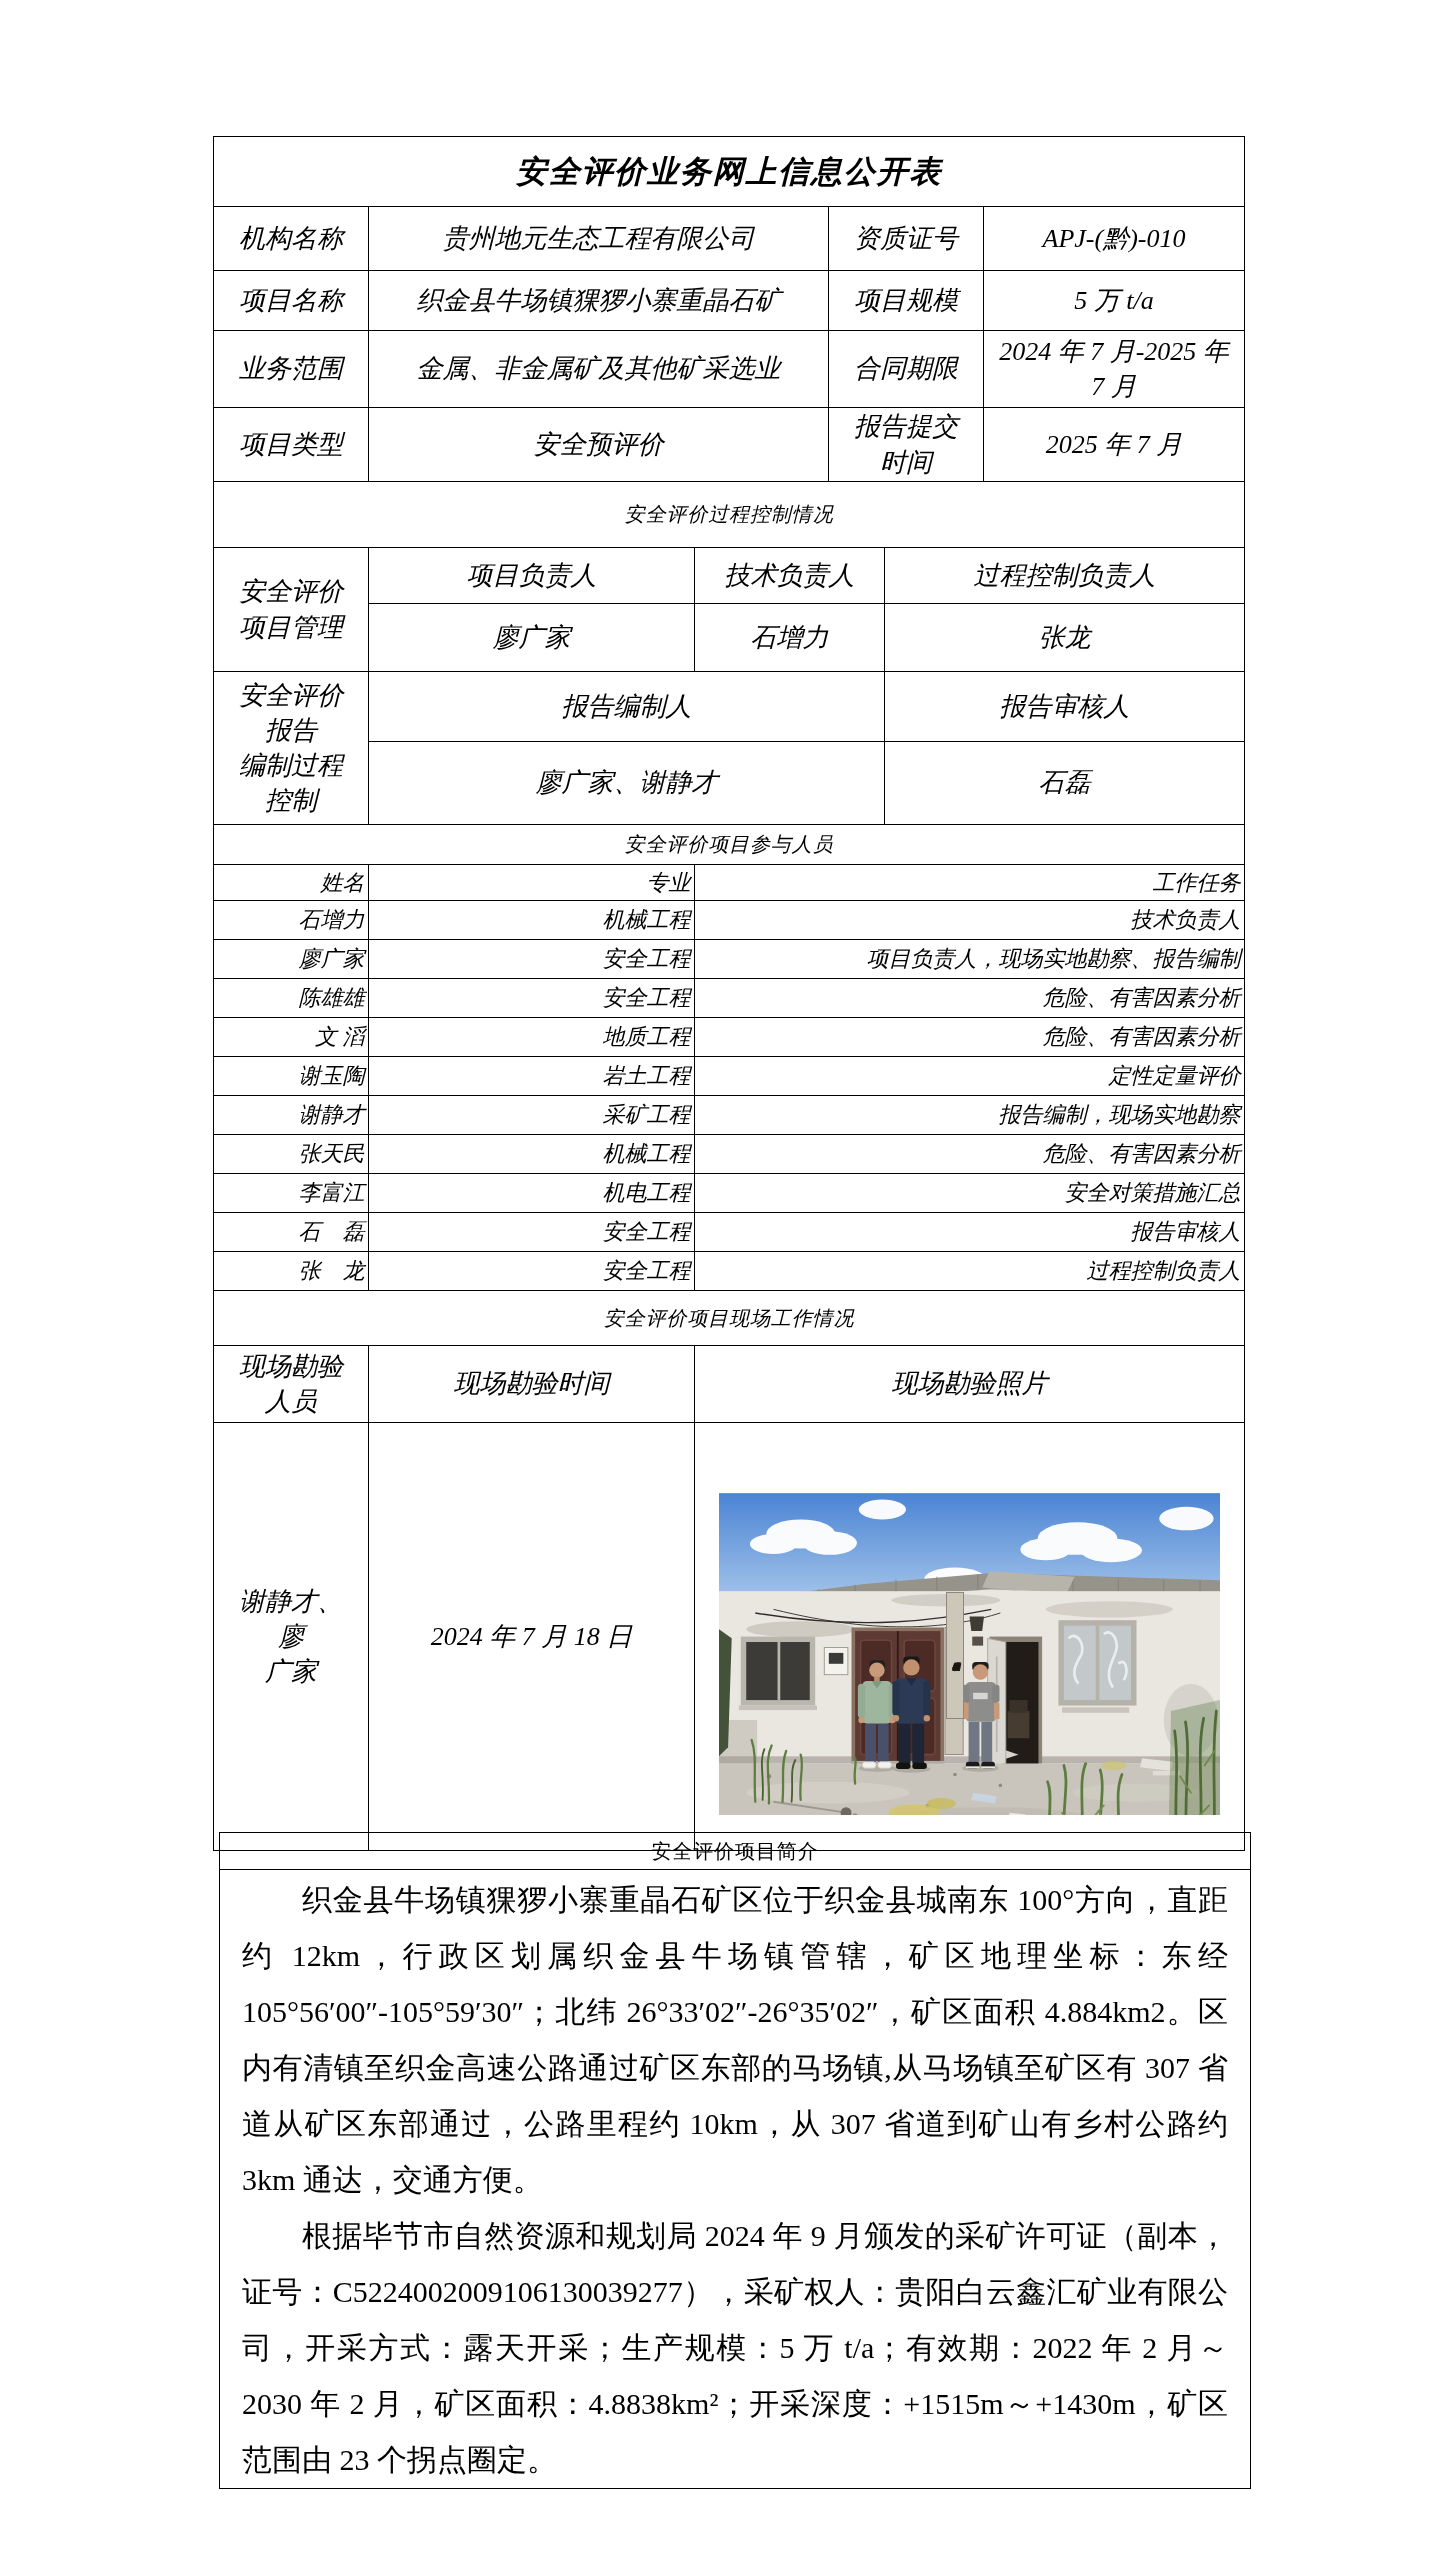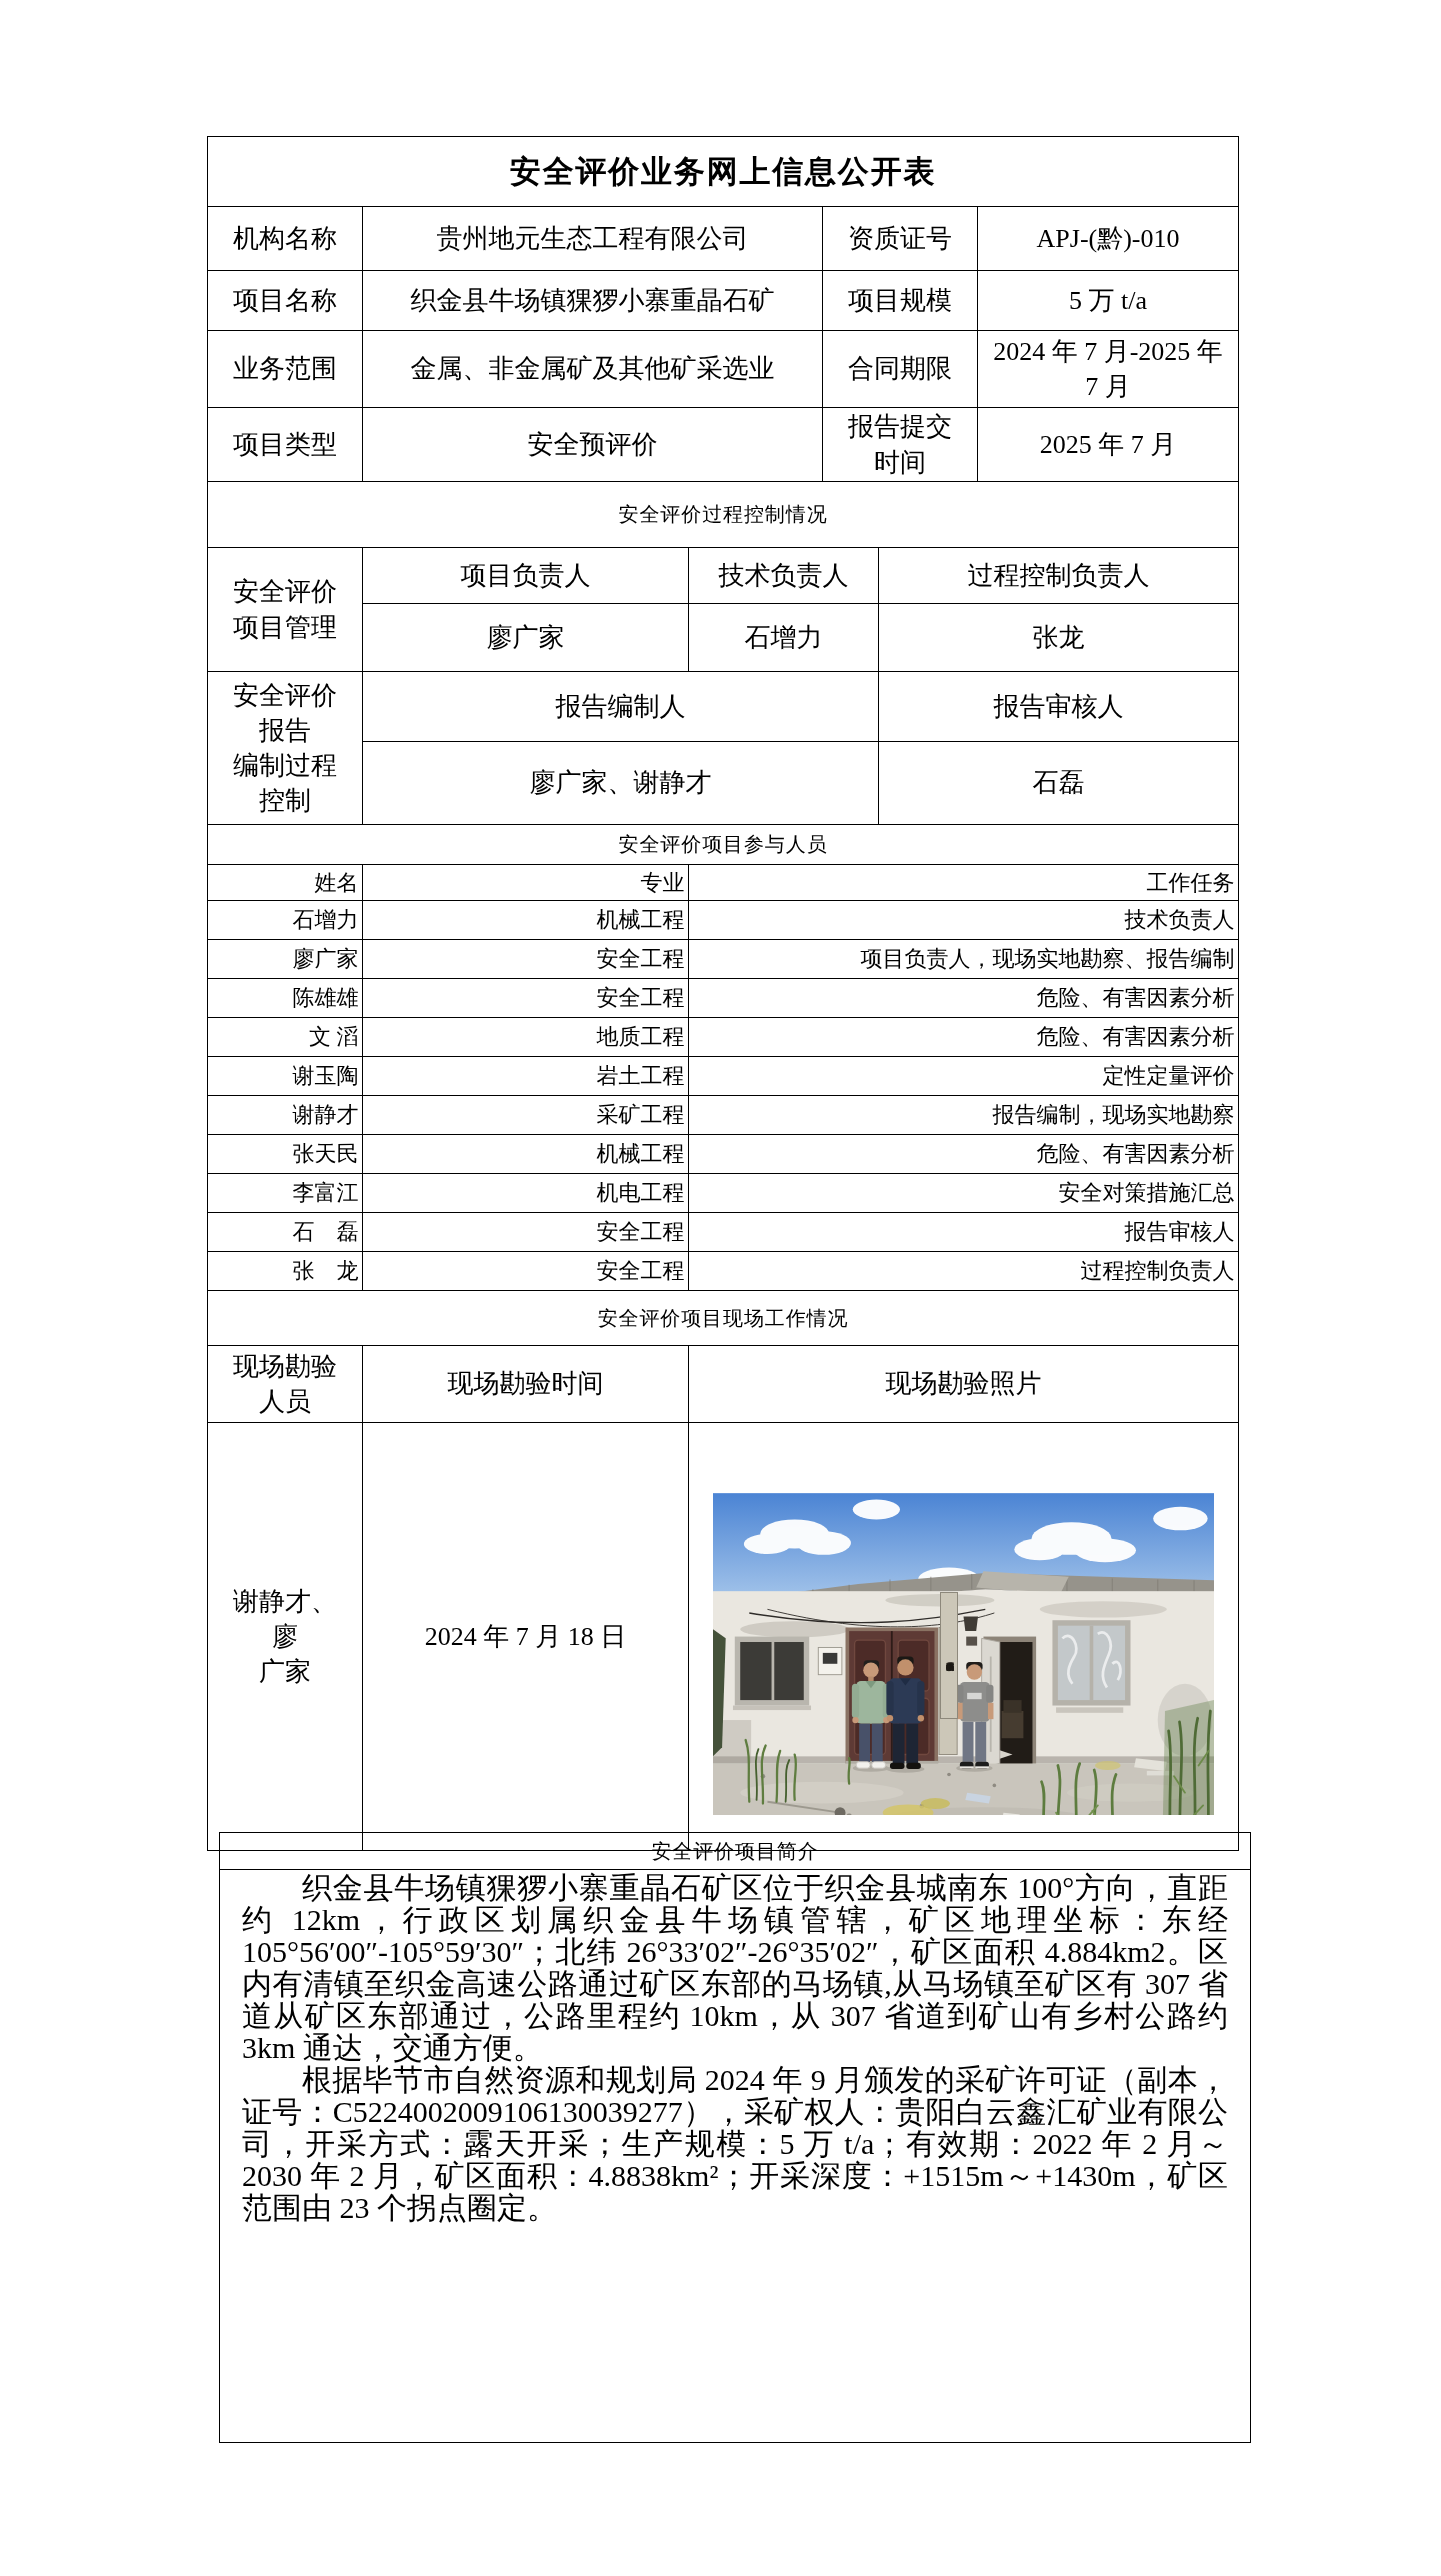--- a/index.html
+++ b/index.html
@@ -5,32 +5,32 @@
   html,body{margin:0;padding:0;}
   body{
     width:1442px;height:2576px;position:relative;background:#ffffff;
     font-family:"Liberation Serif","DejaVu Serif",serif;color:#000;
   }
   table{border-collapse:collapse;table-layout:fixed;}
   td{
     border:1.8px solid #000;text-align:center;vertical-align:middle;
     padding:0 3.6px;white-space:pre-line;overflow:hidden;font-size:26px;line-height:1.35;
   }
-  #table1{position:absolute;left:207px;top:136px;width:1031px;}
+  #table1{position:absolute;left:213px;top:136px;width:1031px;font-style:italic;}
   #table2{position:absolute;left:219px;top:1832px;width:1031px;}
   .title-cell{font-size:31px;font-weight:bold;letter-spacing:1.8px;}
   .sect{font-size:20px;letter-spacing:0.9px;}
   .small{font-size:22px;text-align:right;}
   .wraplbl{padding:0 14px;}
   .h77{height:70px}.h70{height:64px}.h66{height:60px}.h85{height:77px}.h82{height:74px}
   .h73{height:66px}.h62{height:56px}.h75{height:68px}.h91{height:83px}
   .h44{height:40px}.h40{height:36px}.h43{height:39px}.h61{height:55px}.h415{height:377px}
   .introBody{
     height:570px;text-align:justify;vertical-align:top;padding:1.8px 22px 0 22px;
-    font-size:30px;line-height:32px;white-space:normal;
+    font-size:30px;line-height:56px;white-space:normal;
   }
   .introBody p{margin:0;text-indent:2em;}
   .photo-wrap{position:relative;width:501px;height:357px;margin:0 auto;overflow:hidden;}
   .photo-wrap svg{display:block;}
   .sign-text{
     position:absolute;left:227px;top:134px;width:18px;height:127px;
     background:#ccc7b8;border:0.9px solid #8d887b;box-sizing:border-box;
     writing-mode:vertical-rl;text-orientation:upright;
     font-size:8.2px;line-height:16.3px;color:#1d1a15;text-align:center;
     font-family:"Liberation Serif","DejaVu Serif",serif;

